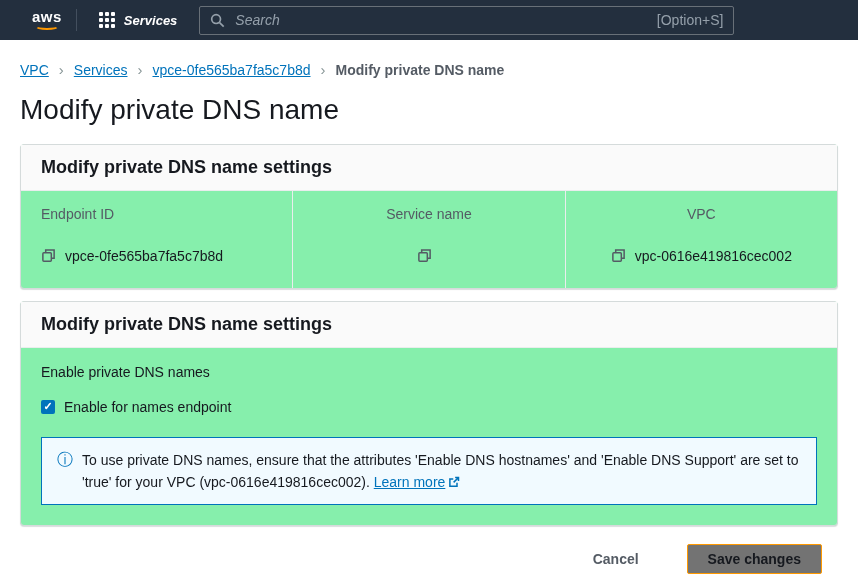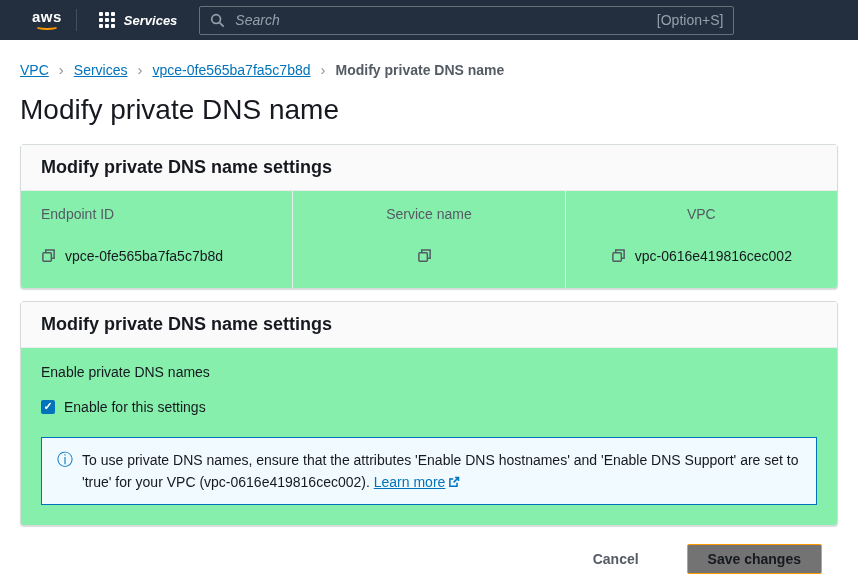--- a/index.html
+++ b/index.html
@@ -171,21 +171,21 @@
   </div>
 
   <div class="card">
     <div class="card-header">
       <h2>Modify private DNS name settings</h2>
     </div>
     <div class="card2-body">
       <div class="form-label">Enable private DNS names</div>
       <div class="checkbox-row">
         <span class="checkbox">✓</span>
-        <span>Enable for this settings</span>
+        <span>Enable for names endpoint</span>
       </div>
       <div class="alert">
         <span class="info-icon">ⓘ</span>
         <span>
           <span>To use private DNS names, ensure that the attributes 'Enable DNS hostnames' and 'Enable DNS Support' are set to 'true' for your VPC (vpc-0616e419816cec002).</span>
           <a><span>Learn more</span><svg class="ext-icon" width="12" height="12" viewBox="0 0 16 16">
                 <path d="M12 9v4.5H2.5V4H7"></path>
                 <path d="M9.5 2H14v4.5M14 2L7.5 8.5"></path>
               </svg></a>
         </span>

